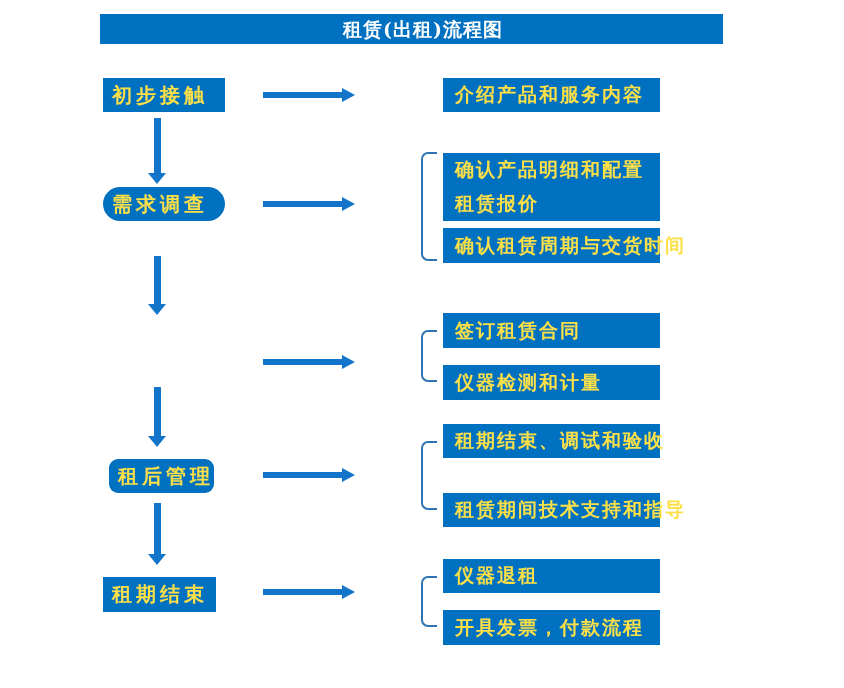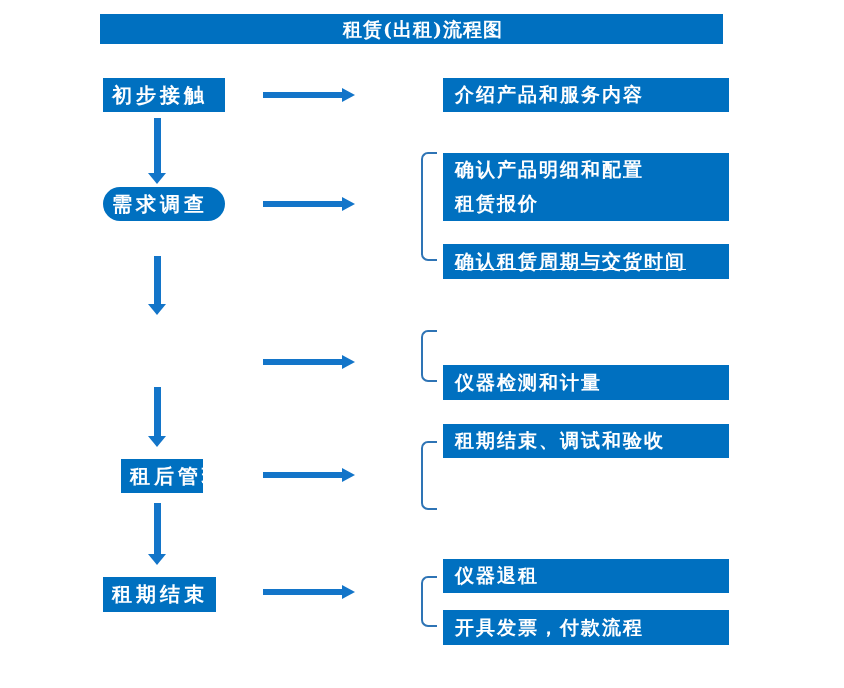--- a/index.html
+++ b/index.html
@@ -19,36 +19,36 @@
     font-weight: bold;
     font-size: 19px;
     line-height: 30px;
     text-align: center;
     letter-spacing: 1px;
     padding-left: 23px;
   }
   .box {
     position: absolute;
     background: var(--box, #0070C0);
-    color: #ffffff;
+    color: #fde047;
     font-weight: bold;
     display: flex;
     align-items: center;
     white-space: nowrap;
     box-sizing: border-box;
   }
   .step {
     height: 34px;
     font-size: 20px;
     letter-spacing: 4px;
     padding-left: 9px;
   }
   .detail {
     left: 443px;
-    width: 286px;
+    width: 217px;
     height: 34px;
     font-size: 19px;
     letter-spacing: 2px;
     padding-left: 12px;
   }
   .v-arrow {
     position: absolute;
     width: 18px;
     display: flex;
     flex-direction: column;
@@ -86,21 +86,21 @@
 </style>
 </head>
 <body>
 
 <div class="canvas">
 
   <div class="title-bar">租赁(出租)流程图</div>
 
   <div class="box step" style="left:103px; top:78px;  width:122px;">初步接触</div>
   <div class="box step" style="left:103px; top:187px; width:122px;border-radius:17px;">需求调查</div>
-  <div class="box step" style="left:121px; top:459px; width:82px;">租后管理</div>
+  <div class="box step" style="left:109px; top:459px; width:105px;border-radius:9px;">租后管理</div>
   <div class="box step" style="left:103px; top:577px; width:113px; height:35px;">租期结束</div>
 
   <div class="v-arrow" style="left:148px; top:118px; height:66px;">
     <div class="shaft"></div>
     <div class="head"></div>
   </div>
   <div class="v-arrow" style="left:148px; top:256px; height:59px;">
     <div class="shaft"></div>
     <div class="head"></div>
   </div>
@@ -136,22 +136,24 @@
 
   <div class="bracket" style="top:152px; height:109px;"></div>
   <div class="bracket" style="top:330px; height:52px;"></div>
   <div class="bracket" style="top:441px; height:69px;"></div>
   <div class="bracket" style="top:576px; height:51px;"></div>
 
   <div class="box detail" style="top:78px;">介绍产品和服务内容</div>
 
   <div class="box detail" style="top:125px;margin-top:28px;">确认产品明细和配置</div>
   <div class="box detail" style="top:186px; height:35px;">租赁报价</div>
-  <div class="box detail" style="top:244px; height:35px;text-decoration:underline;">确认租赁周期与交货时间</div>
+  <div class="box detail" style="top:228px; height:35px;">确认租赁周期与交货时间</div>
 
+  <div class="box detail" style="top:313px; height:35px;">签订租赁合同</div>
   <div class="box detail" style="top:365px; height:35px;">仪器检测和计量</div>
 
   <div class="box detail" style="top:424px;">租期结束、调试和验收</div>
+  <div class="box detail" style="top:493px;">租赁期间技术支持和指导</div>
 
   <div class="box detail" style="top:559px;">仪器退租</div>
   <div class="box detail" style="top:610px; height:35px;">开具发票，付款流程</div>
 
 </div>
 
 </body></html>

